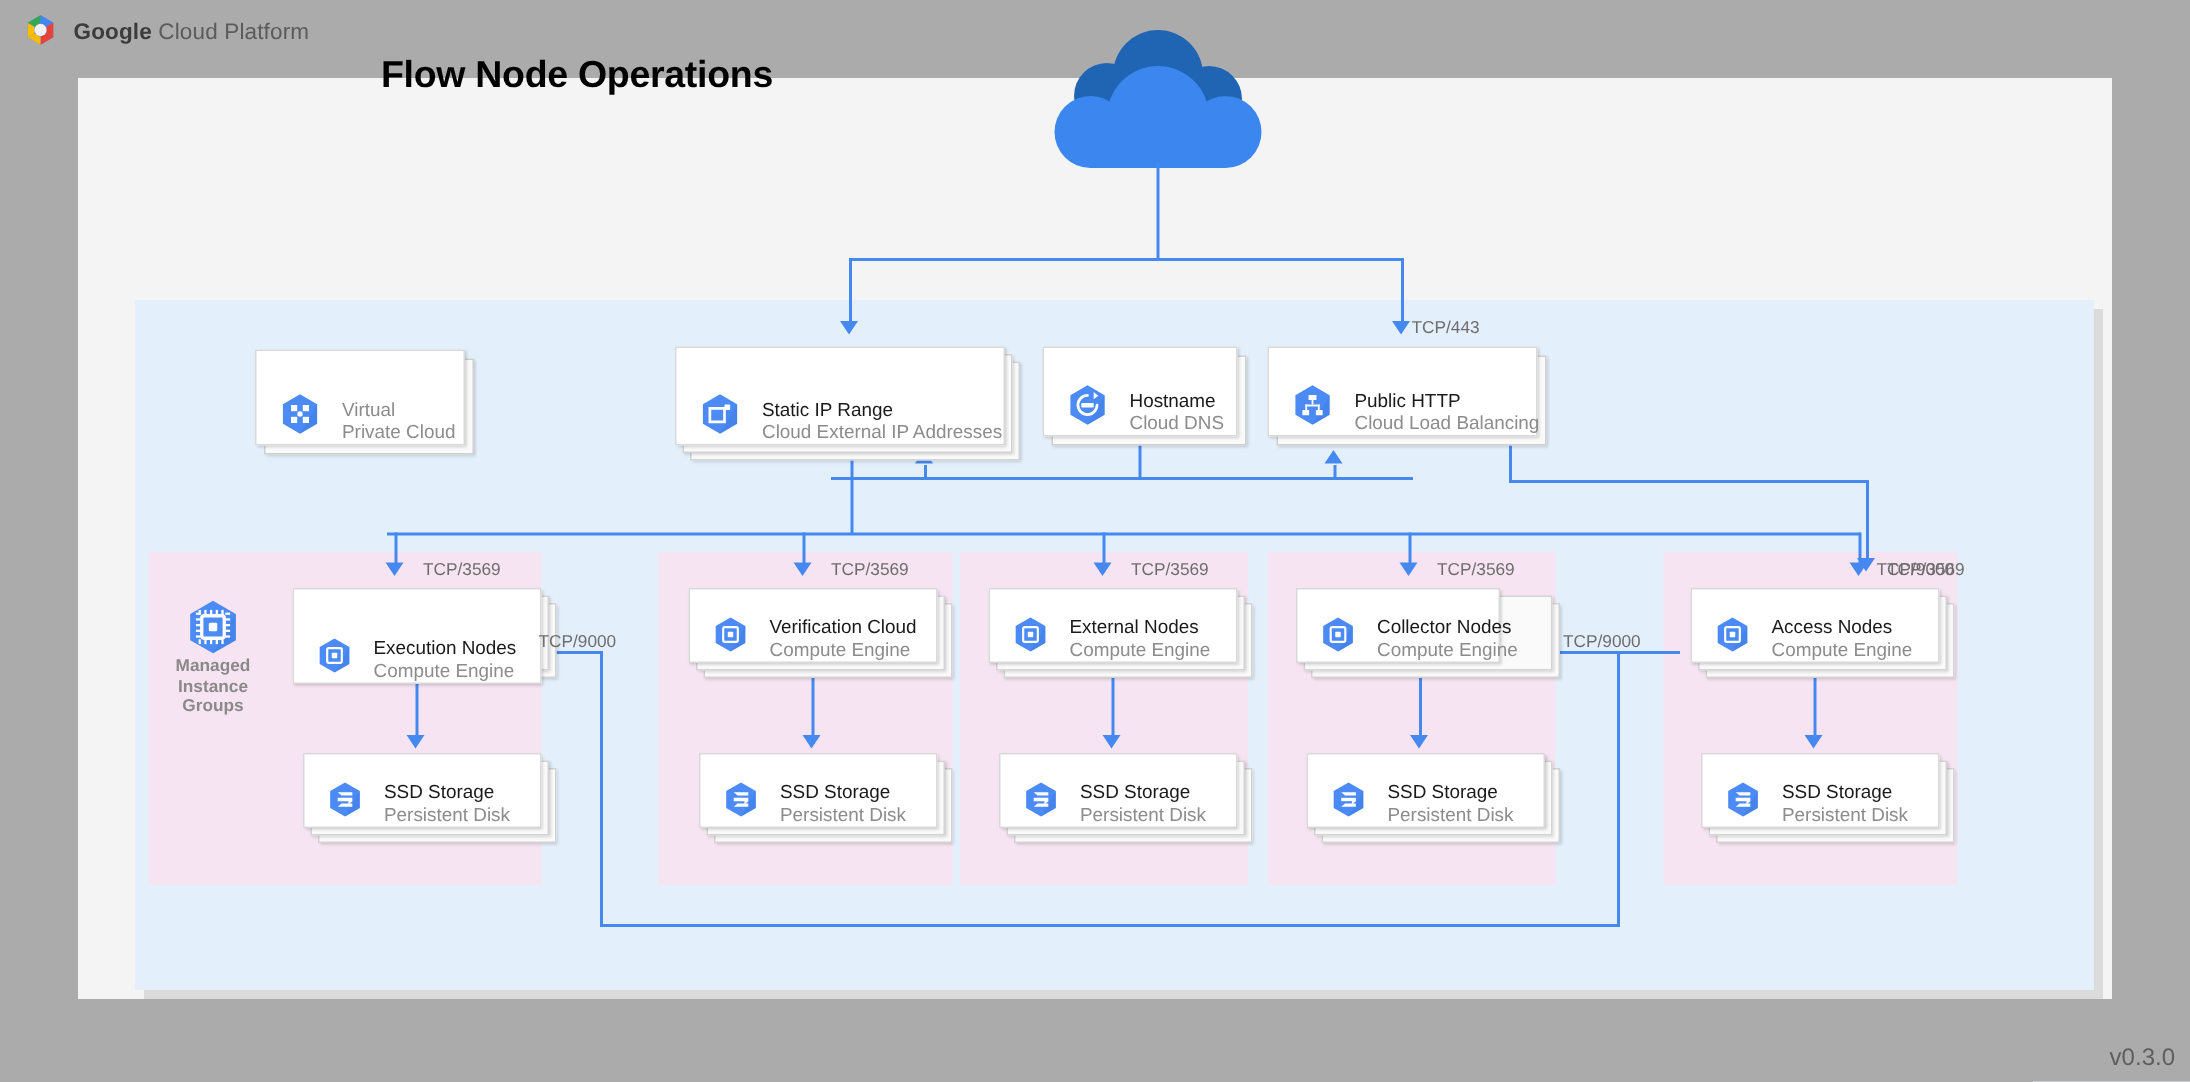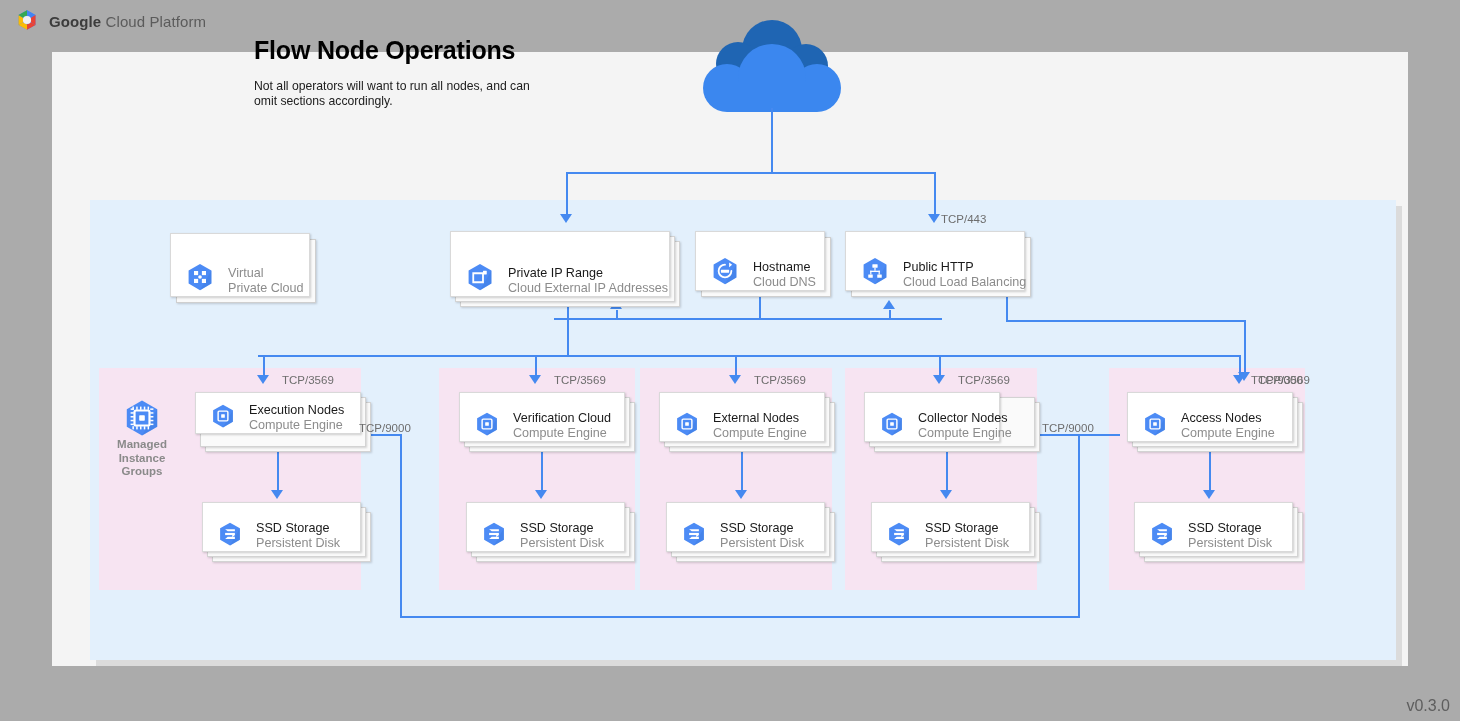--- a/index.html
+++ b/index.html
@@ -100,21 +100,20 @@
       <circle cx="13" cy="12" r="4.1" fill="#f1f1f1"></circle>
     </svg>
   </span>
   <span class="gcp-title">
     <b>Google</b><span> Cloud Platform</span>
   </span>
 </div>
 
 <div class="diagram-title">Flow Node Operations</div>
 <div class="diagram-desc">
-    <div>Not all operators will want to run all nodes, and can omit sections accordingly.</div>
   </div>
 
 <div class="cloud">
   <svg width="182" height="92" viewBox="0 0 182 92">
     <g fill="#1f65b3">
       <circle cx="91" cy="30" r="30"></circle>
       <circle cx="57" cy="44" r="22"></circle>
       <circle cx="125" cy="46" r="22"></circle>
     </g>
     <g fill="#3b87ef">
@@ -212,21 +211,21 @@
     <div class="card" style="left: 450px; top: 231px; width: 220px; height: 66px;">
       <span class="ico"><svg width="30" height="30" viewBox="0 0 40 40">
           <path d="M20 2.5 L35.2 11.25 L35.2 28.75 L20 37.5 L4.8 28.75 L4.8 11.25 Z" fill="#4c8bf5"></path>
           <path d="M20 37.5 L35.2 28.75 L35.2 11.25 Z" fill="#3f7ce0" opacity=".45"></path>
           <g fill="#ffffff">
             <path d="M13 15 h11 v12 h-13 v-12 z" fill="none" stroke="#fff" stroke-width="2.4"></path>
             <rect x="24" y="11.5" width="5" height="5" rx="0.6"></rect>
           </g>
         </svg></span>
       <div class="txt">
-        <div class="t1">Private IP Range</div>
+        <div class="t1">Static IP Range</div>
         <div class="t2">Cloud External IP Addresses</div>
       </div>
     </div>
     <div class="plate" style="left: 701px; top: 237px; width: 130px; height: 60px;"></div>
     <div class="card" style="left: 695px; top: 231px; width: 130px; height: 60px;">
       <span class="ico"><svg width="30" height="30" viewBox="0 0 40 40">
           <path d="M20 2.5 L35.2 11.25 L35.2 28.75 L20 37.5 L4.8 28.75 L4.8 11.25 Z" fill="#4c8bf5"></path>
           <path d="M20 37.5 L35.2 28.75 L35.2 11.25 Z" fill="#3f7ce0" opacity=".45"></path>
           <g fill="#ffffff">
             <path d="M20 11.5 a8.5 8.5 0 1 0 8.5 8.5" fill="none" stroke="#fff" stroke-width="2.4" stroke-linecap="round"></path>
@@ -255,21 +254,21 @@
           </g>
         </svg></span>
       <div class="txt">
         <div class="t1">Public HTTP</div>
         <div class="t2">Cloud Load Balancing</div>
       </div>
     </div>
     <div class="group" style="left: 99px; top: 368px; width: 262px; height: 222px;"></div>
     <div class="stack2" style="left: 205px; top: 402px; width: 166px; height: 50px;"></div>
     <div class="stack1" style="left: 200px; top: 397px; width: 166px; height: 50px;"></div>
-    <div class="card" style="left: 195px; top: 392px; width: 166px; height: 42px;">
+    <div class="card" style="left: 195px; top: 392px; width: 166px; height: 64px;">
       <span class="ico"><svg width="26" height="26" viewBox="0 0 40 40">
           <path d="M20 2.5 L35.2 11.25 L35.2 28.75 L20 37.5 L4.8 28.75 L4.8 11.25 Z" fill="#4c8bf5"></path>
           <path d="M20 37.5 L35.2 28.75 L35.2 11.25 Z" fill="#3f7ce0" opacity=".45"></path>
           <g fill="#ffffff">
             <rect x="12.5" y="12.5" width="15" height="15" rx="1.6" fill="none" stroke="#fff" stroke-width="2.2"></rect>
             <rect x="17.2" y="17.2" width="5.6" height="5.6" rx="0.8"></rect>
           </g>
         </svg></span>
       <div class="txt">
         <div class="t1">Execution Nodes</div>

